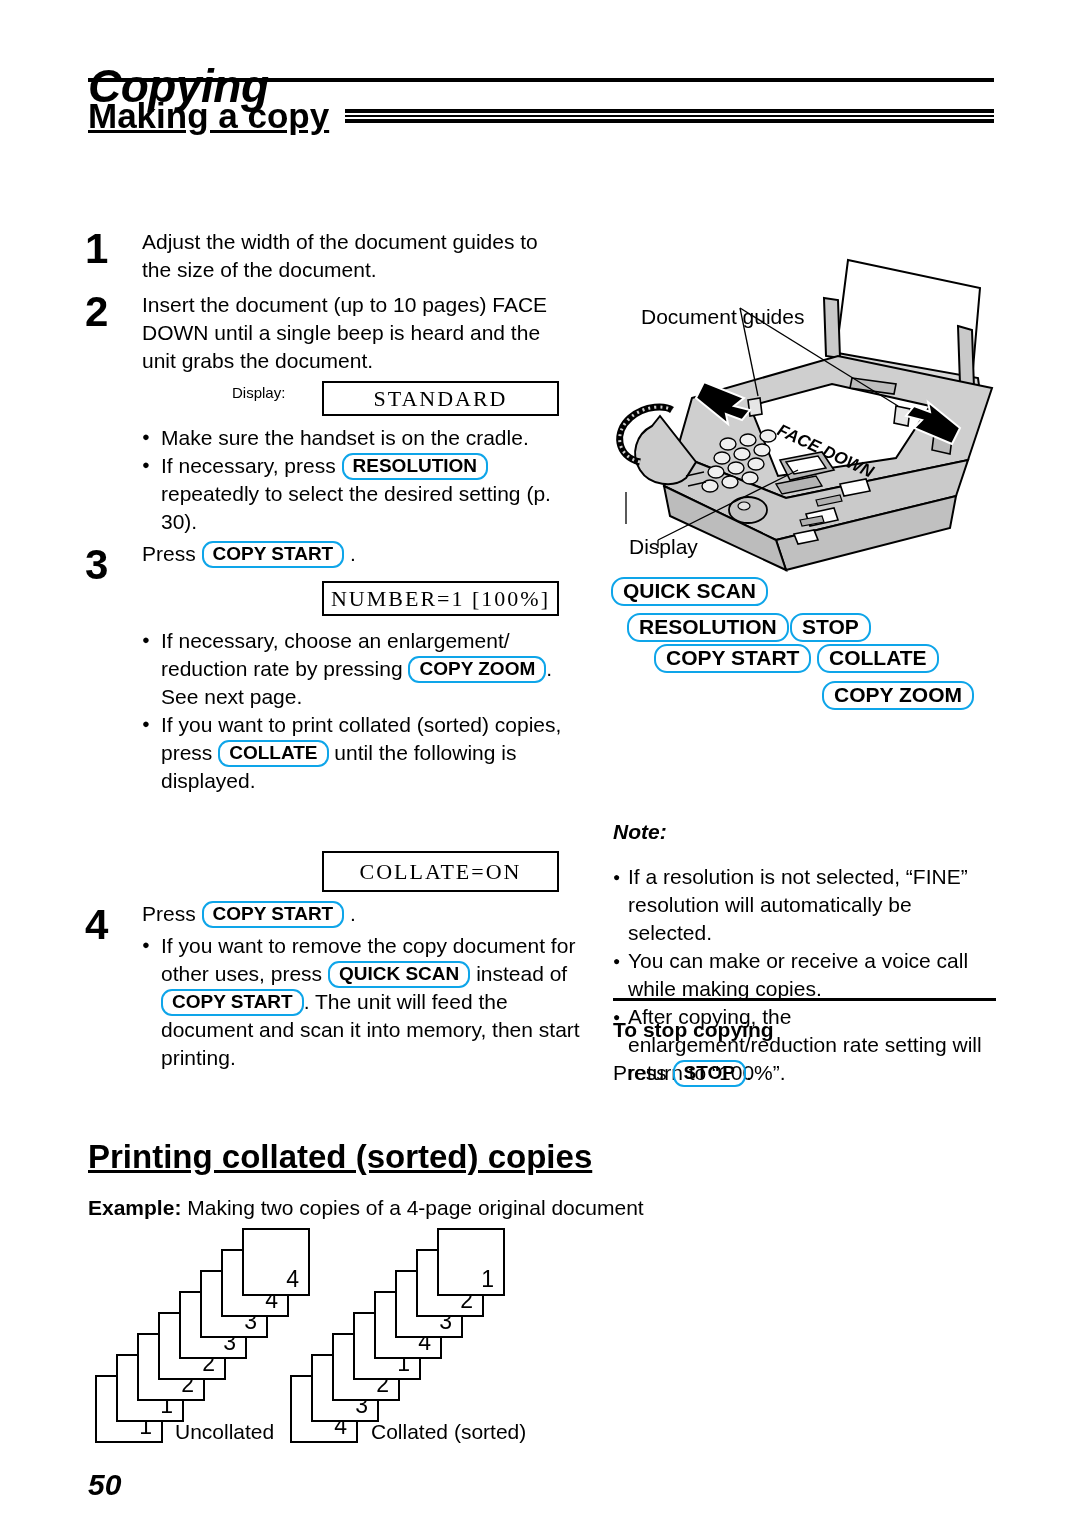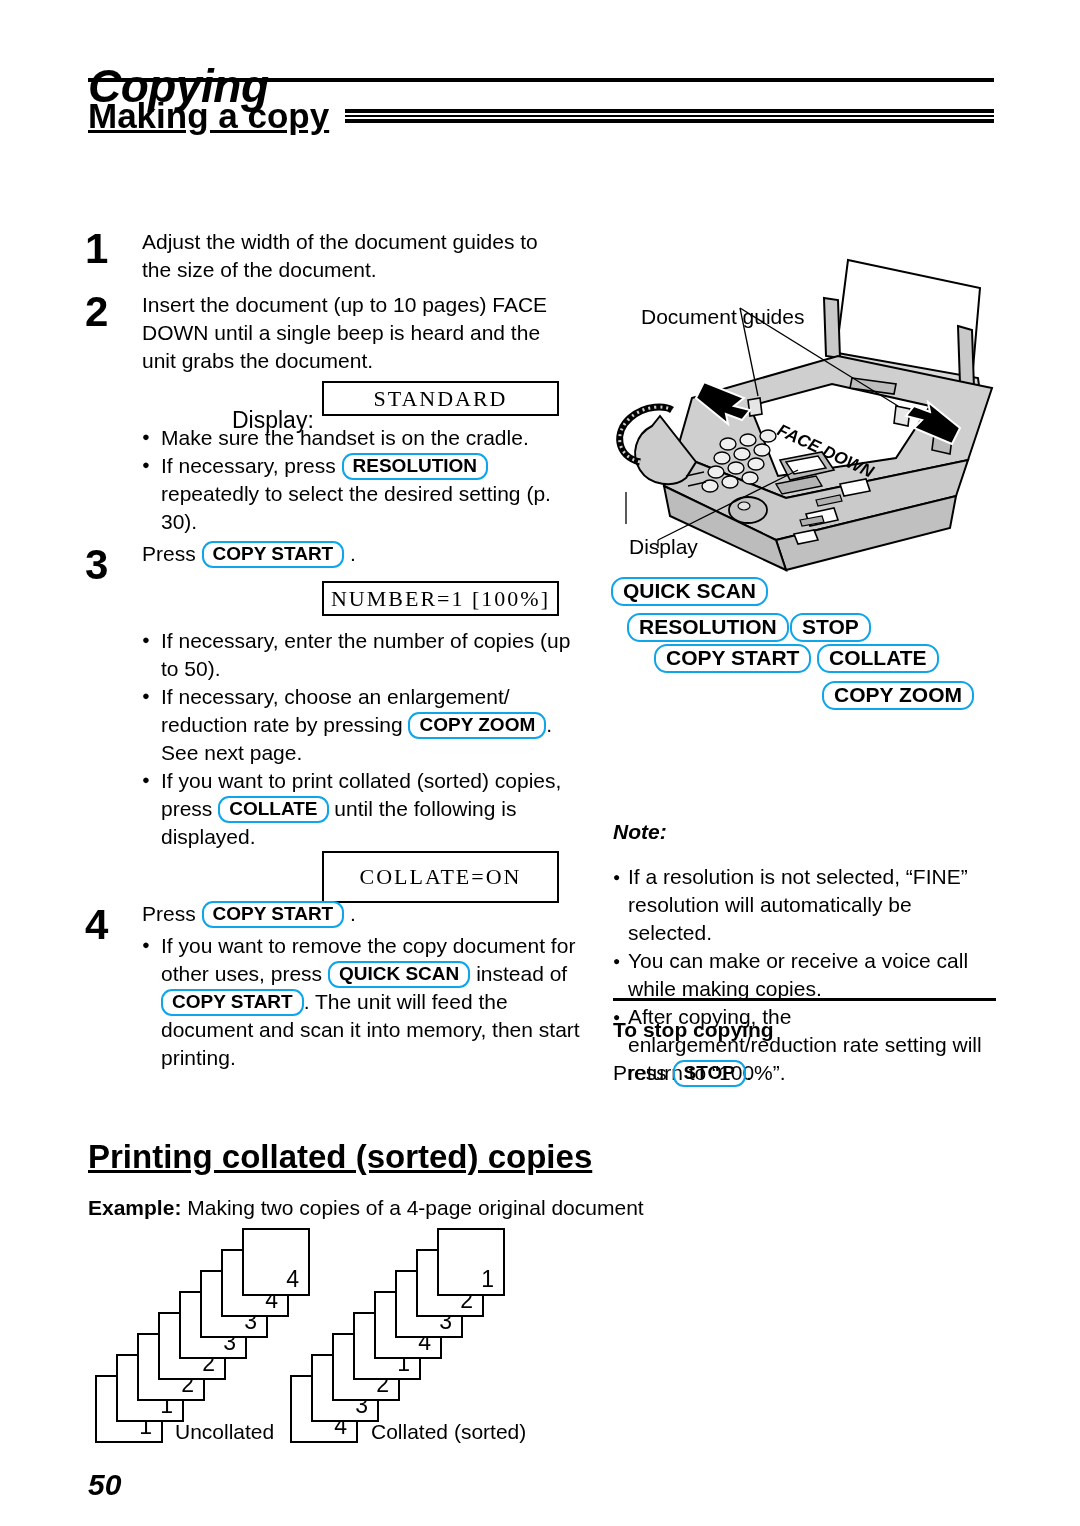--- a/index.html
+++ b/index.html
@@ -83,23 +83,23 @@
   .lcd {
     position: absolute;
     border: 2px solid #000;
     font-family: "Liberation Serif", serif;
     font-size: 22px; letter-spacing: 2px;
     display: flex; align-items: center; justify-content: center;
     background: #fff;
   }
   #lcd-standard { left: 322px; top: 381px; width: 237px; height: 35px; }
   #lcd-number   { left: 322px; top: 581px; width: 237px; height: 35px; }
-  #lcd-collate  { left: 322px; top: 851px; width: 237px; height: 52px; }
+  #lcd-collate  { left: 322px; top: 851px; width: 237px; height: 41px; }
   .display-label {
-    position: absolute; left: 232px; top: 407px; font-size: 23px;
+    position: absolute; left: 232px; top: 384px; font-size: 15px;
   }
 
   
   .rcol { position: absolute; left: 613px; width: 386px; }
   .note-head { font-size: 21px; font-weight: bold; margin-bottom: 19px; font-style: italic; }
   .note-list li { font-size: 19px; line-height: 25px; }
   #note1 { top: 820px; }
   .hr-thin {
     position: absolute; left: 613px; width: 383px; height: 3px;
     background: #000;
@@ -205,21 +205,20 @@
     <div class="step-body">
       <span>Press</span>
       <span class="key">COPY START</span>
       <span>.</span>
     </div>
   </div>
 
   <div class="lcd" id="lcd-number">NUMBER=1 [100%]</div>
 
   <ul class="bl" style="position:absolute;left:142px;top:627px;width:445px;">
-    <li>If necessary, enter the number of copies (up to 50).</li>
     <li>
       <span>If necessary, choose an enlargement/ reduction rate by pressing</span>
       <span class="key">COPY ZOOM</span><span>. See next page.</span>
     </li>
     <li>
       <span>If you want to print collated (sorted) copies, press</span>
       <span class="key">COLLATE</span>
       <span>until the following is displayed.</span>
     </li>
   </ul>

